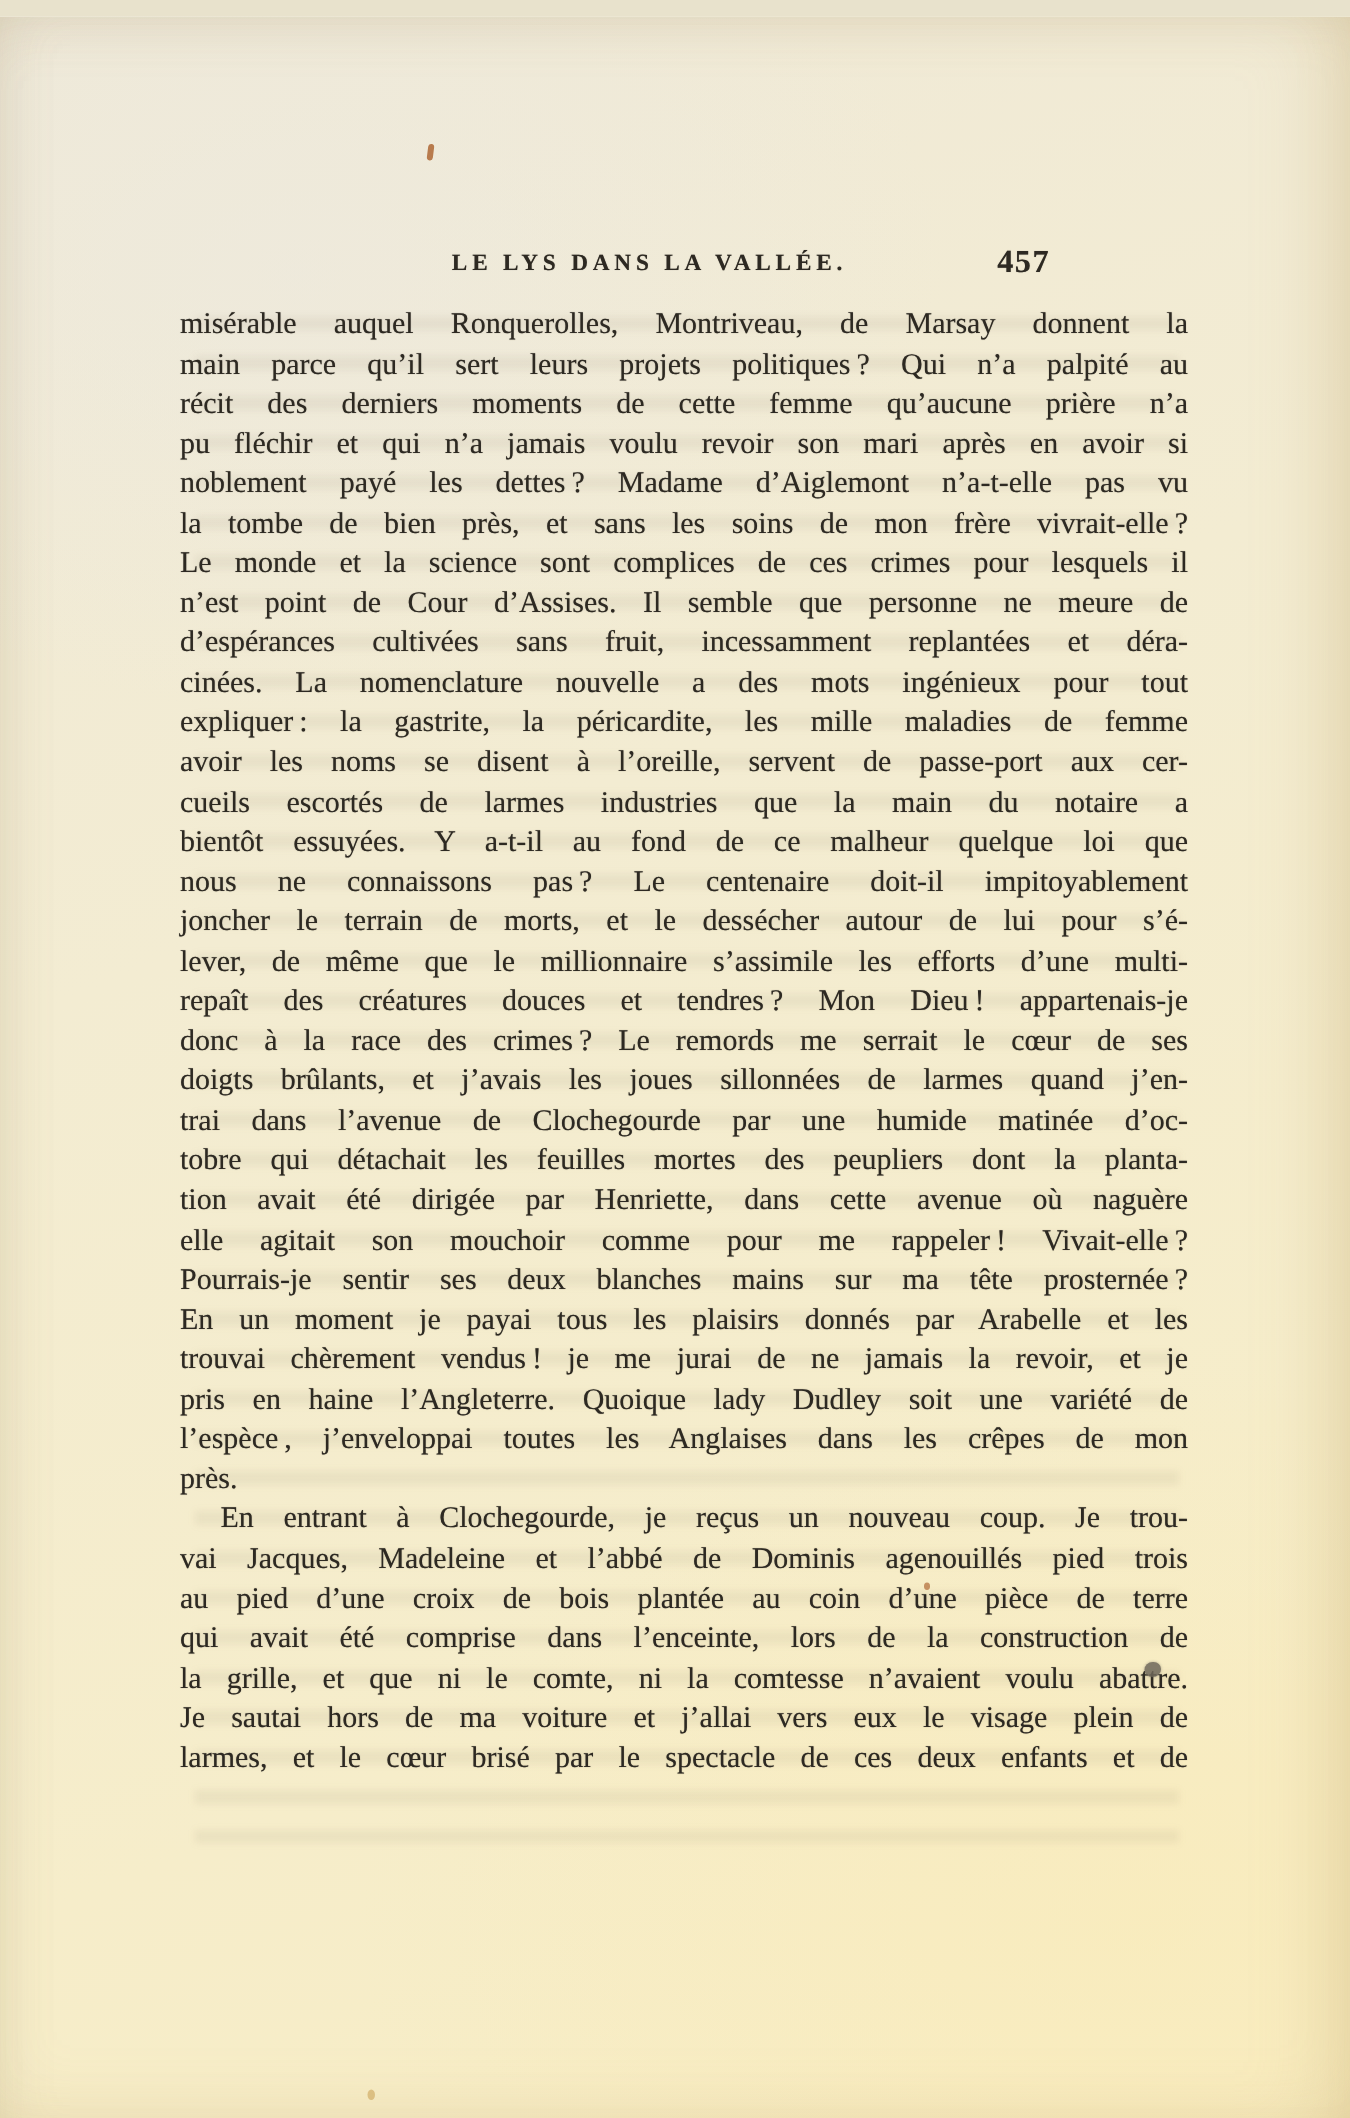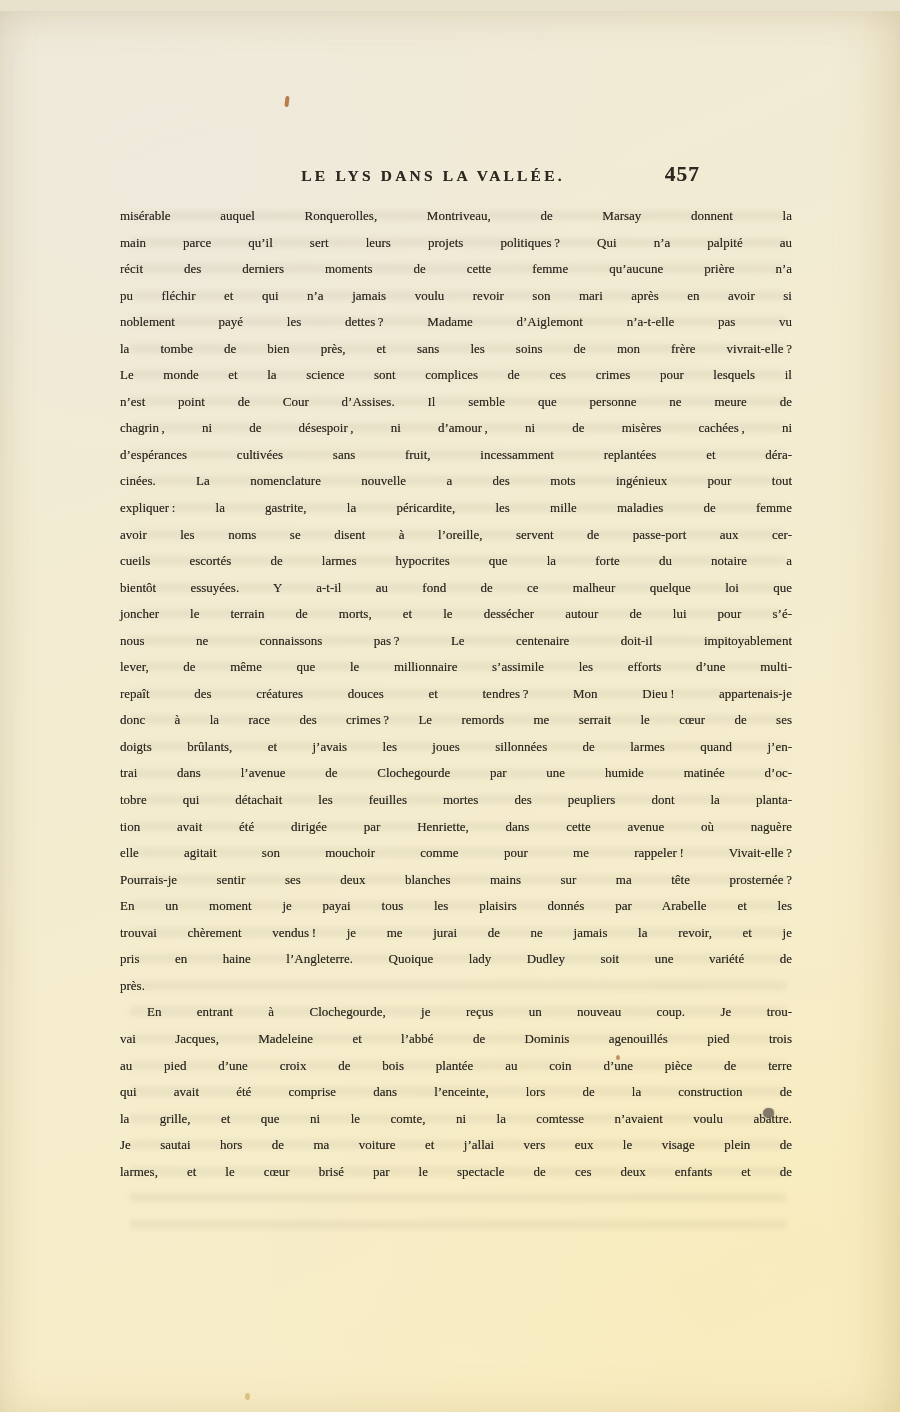--- a/index.html
+++ b/index.html
@@ -59,21 +59,21 @@
 
   .body-text {
     position: absolute;
     top: 192px;
     left: 120px;
     width: 672px;
     z-index: 2;
   }
   .paragraph { margin: 0; }
   .line {
-    font-size: 13px;
+    font-size: 20px;
     line-height: 26.55px;
     text-align: justify;
     text-align-last: justify;
     color: #2d2922;
     text-shadow: 0 0 0.6px rgba(45,41,34,0.55);
   }
   .line.align-left { text-align-last: left; }
   .line.indent { text-indent: 27px; }
 
   
@@ -115,41 +115,41 @@
   <div class="body-text">
       <div class="paragraph">
         <div class="line">misérable auquel Ronquerolles, Montriveau, de Marsay donnent la</div>
         <div class="line">main parce qu’il sert leurs projets politiques ? Qui n’a palpité au</div>
         <div class="line">récit des derniers moments de cette femme qu’aucune prière n’a</div>
         <div class="line">pu fléchir et qui n’a jamais voulu revoir son mari après en avoir si</div>
         <div class="line">noblement payé les dettes ? Madame d’Aiglemont n’a-t-elle pas vu</div>
         <div class="line">la tombe de bien près, et sans les soins de mon frère vivrait-elle ?</div>
         <div class="line">Le monde et la science sont complices de ces crimes pour lesquels il</div>
         <div class="line">n’est point de Cour d’Assises. Il semble que personne ne meure de</div>
-        <div class="line">chagrin , ni de désespoir , ni d’amour , ni de misères cachées , ni</div>
         <div class="line">d’espérances cultivées sans fruit, incessamment replantées et déra-</div>
         <div class="line">cinées. La nomenclature nouvelle a des mots ingénieux pour tout</div>
         <div class="line">expliquer : la gastrite, la péricardite, les mille maladies de femme</div>
         <div class="line">avoir les noms se disent à l’oreille, servent de passe-port aux cer-</div>
-        <div class="line">cueils escortés de larmes hypocrites que la forte du notaire a</div>
+        <div class="line">cueils escortés de larmes industries que la main du notaire a</div>
         <div class="line">bientôt essuyées. Y a-t-il au fond de ce malheur quelque loi que</div>
+        <div class="line">nous ne connaissons pas ? Le centenaire doit-il impitoyablement</div>
         <div class="line">joncher le terrain de morts, et le dessécher autour de lui pour s’é-</div>
-        <div class="line">nous ne connaissons pas ? Le centenaire doit-il impitoyablement</div>
         <div class="line">lever, de même que le millionnaire s’assimile les efforts d’une multi-</div>
         <div class="line">repaît des créatures douces et tendres ? Mon Dieu ! appartenais-je</div>
         <div class="line">donc à la race des crimes ? Le remords me serrait le cœur de ses</div>
         <div class="line">doigts brûlants, et j’avais les joues sillonnées de larmes quand j’en-</div>
         <div class="line">trai dans l’avenue de Clochegourde par une humide matinée d’oc-</div>
         <div class="line">tobre qui détachait les feuilles mortes des peupliers dont la planta-</div>
         <div class="line">tion avait été dirigée par Henriette, dans cette avenue où naguère</div>
         <div class="line">elle agitait son mouchoir comme pour me rappeler ! Vivait-elle ?</div>
         <div class="line">Pourrais-je sentir ses deux blanches mains sur ma tête prosternée ?</div>
         <div class="line">En un moment je payai tous les plaisirs donnés par Arabelle et les</div>
         <div class="line">trouvai chèrement vendus ! je me jurai de ne jamais la revoir, et je</div>
         <div class="line">pris en haine l’Angleterre. Quoique lady Dudley soit une variété de</div>
+        <div class="line">l’espèce , j’enveloppai toutes les Anglaises dans les crêpes de mon</div>
         <div class="line align-left">près.</div>
       </div>
       <div class="paragraph">
         <div class="line indent">En entrant à Clochegourde, je reçus un nouveau coup. Je trou-</div>
         <div class="line">vai Jacques, Madeleine et l’abbé de Dominis agenouillés pied trois</div>
         <div class="line">au pied d’une croix de bois plantée au coin d’une pièce de terre</div>
         <div class="line">qui avait été comprise dans l’enceinte, lors de la construction de</div>
         <div class="line">la grille, et que ni le comte, ni la comtesse n’avaient voulu abattre.</div>
         <div class="line">Je sautai hors de ma voiture et j’allai vers eux le visage plein de</div>
         <div class="line">larmes, et le cœur brisé par le spectacle de ces deux enfants et de</div>

